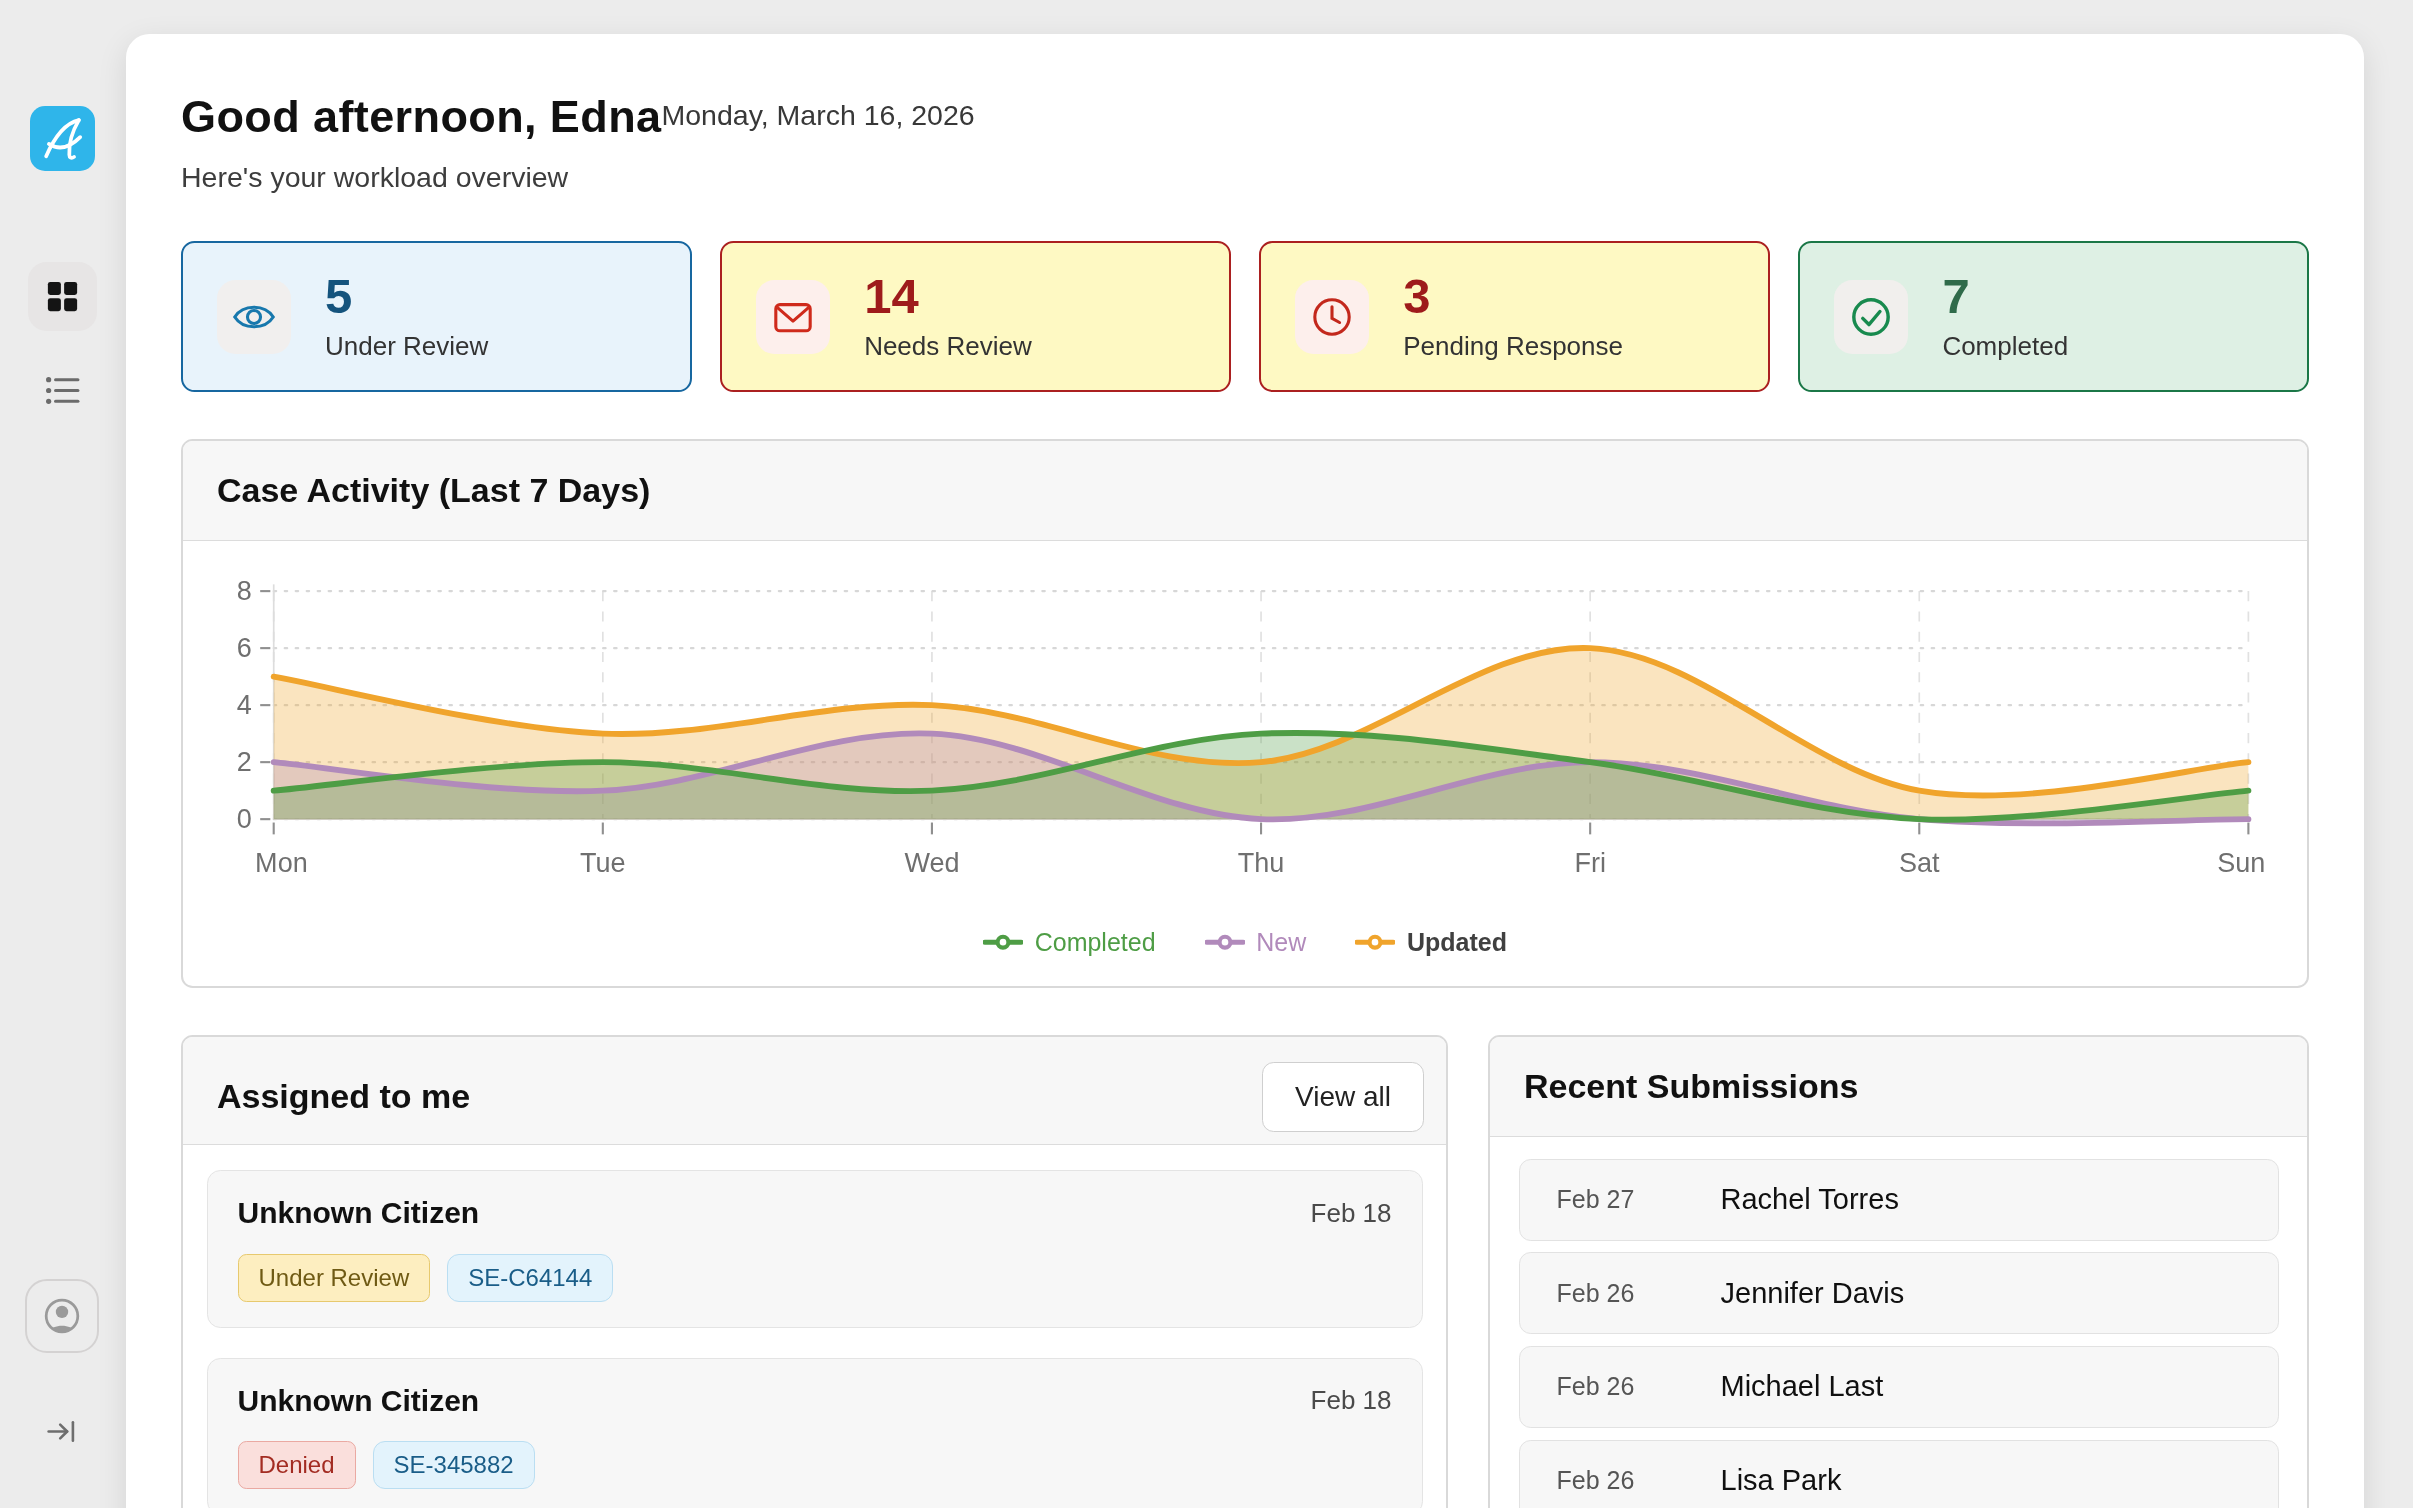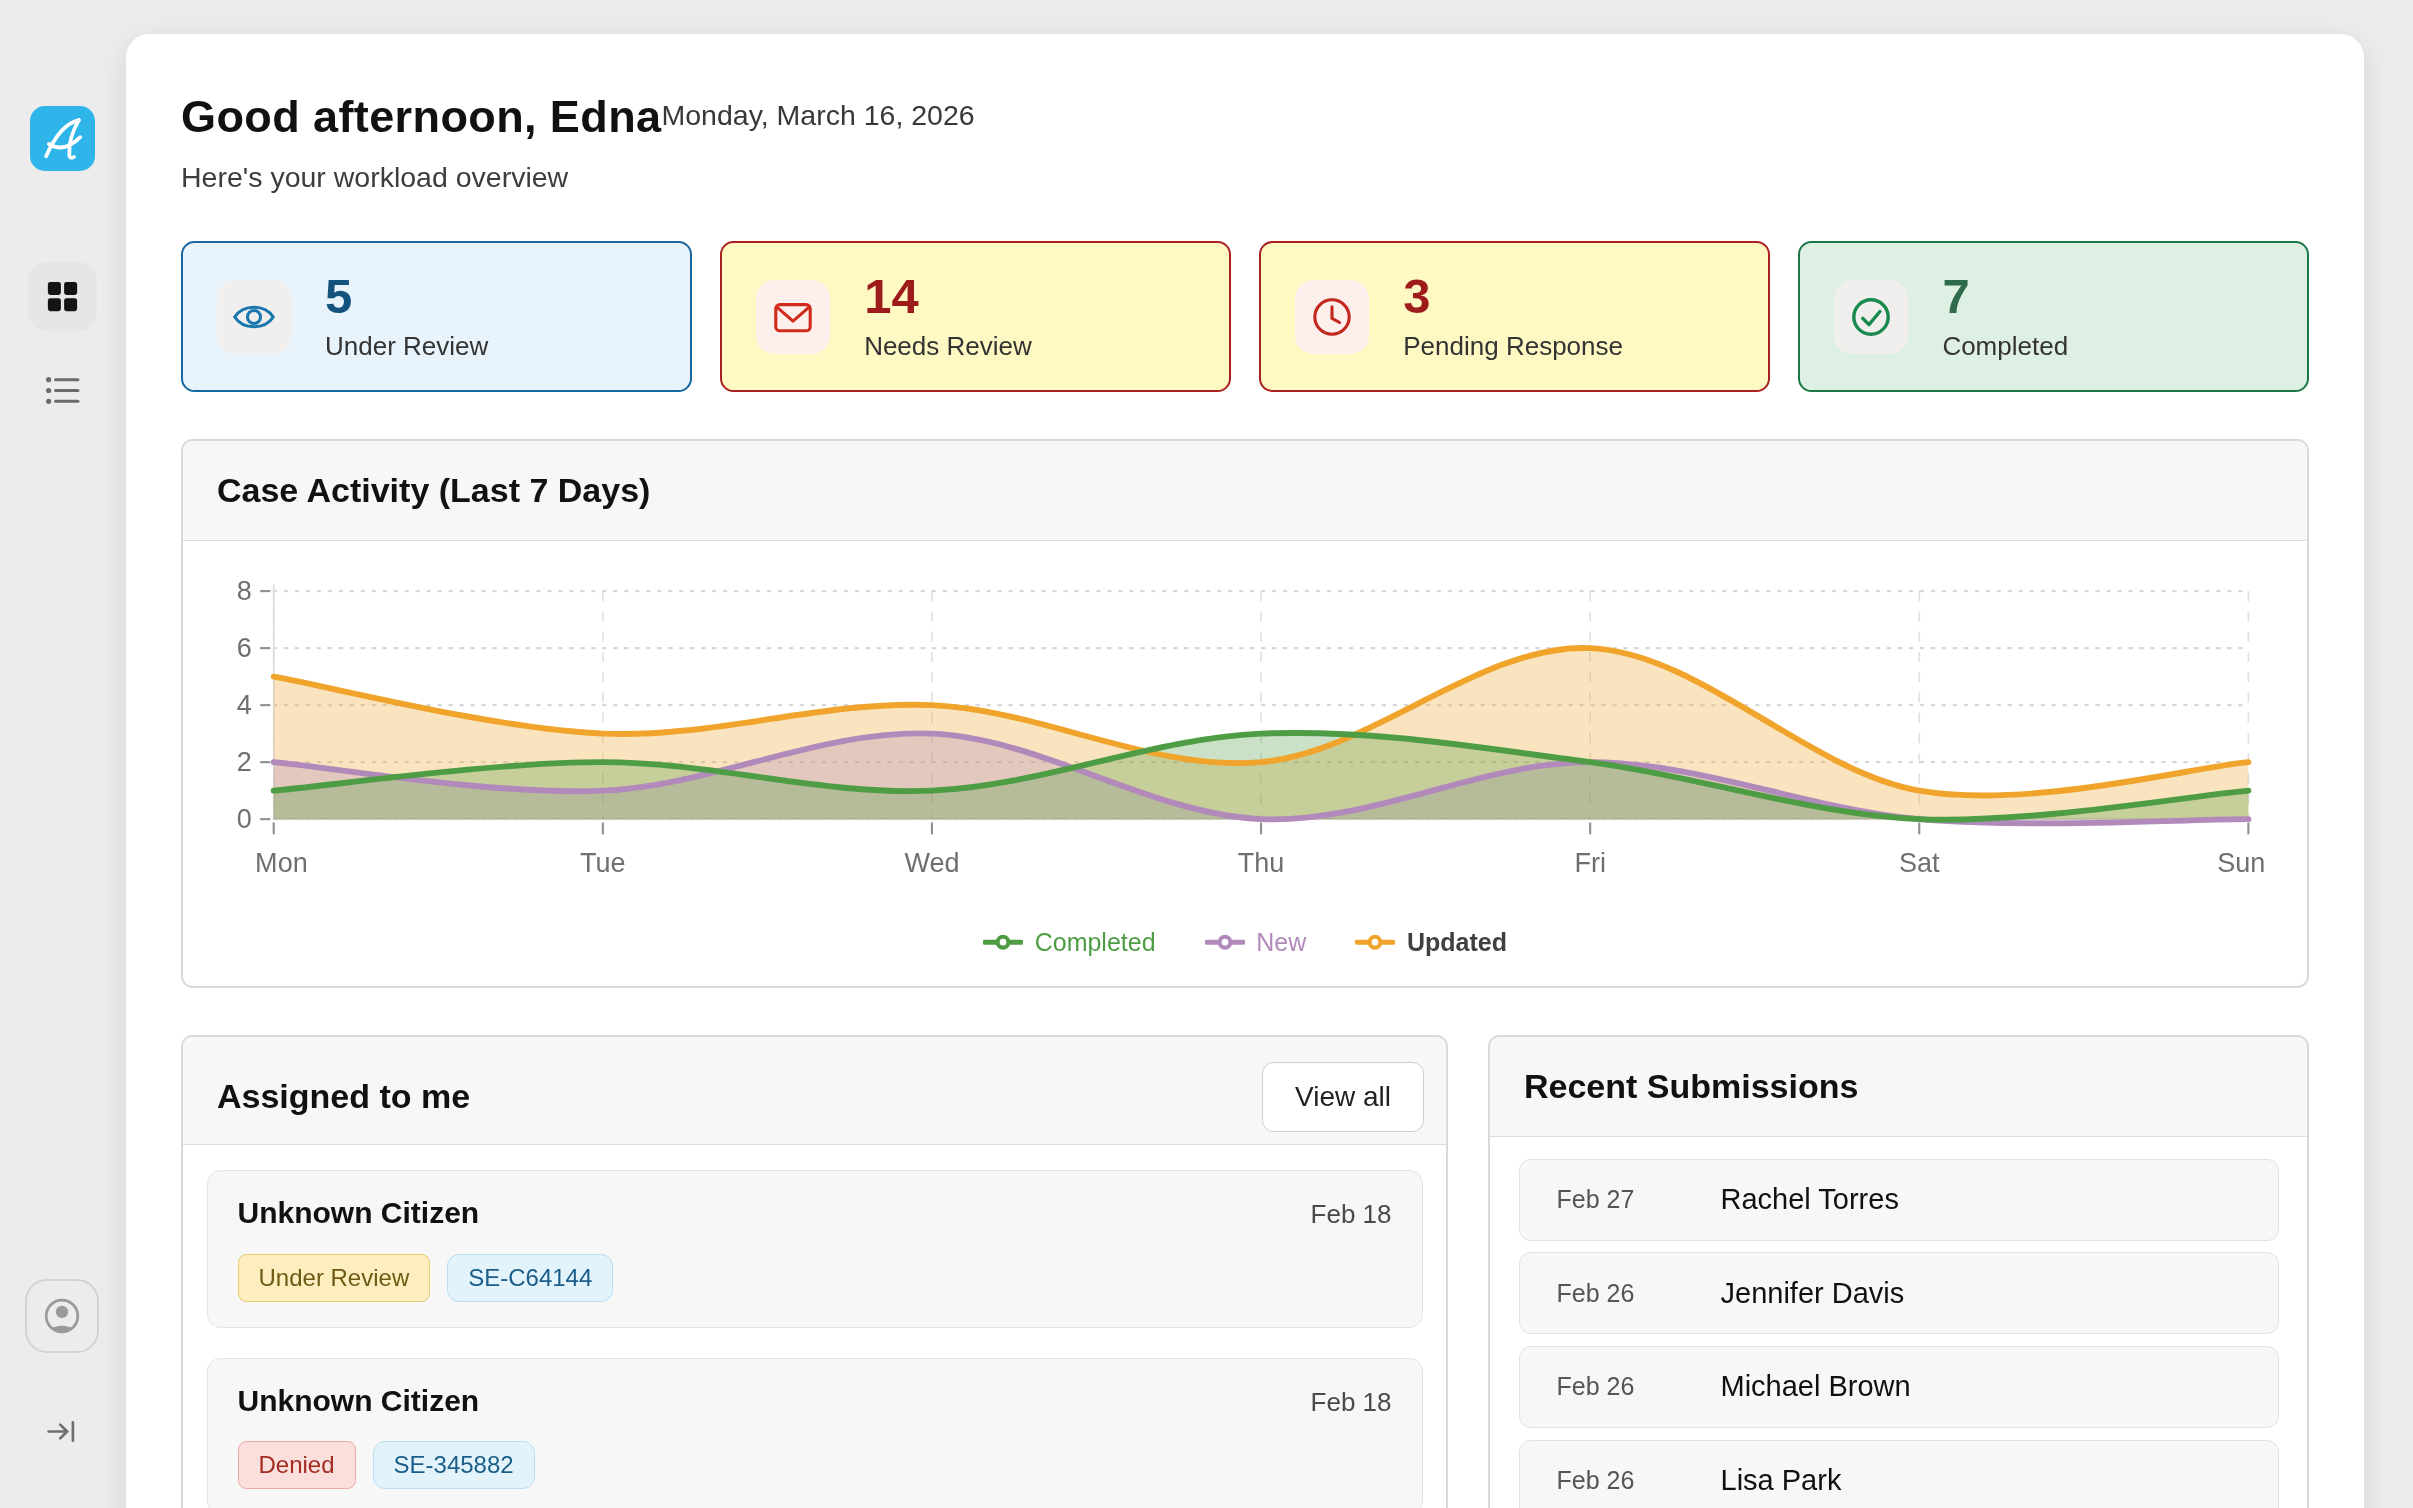--- a/index.html
+++ b/index.html
@@ -91,21 +91,21 @@
     font-size:28px; color:#222; background:#fff; border:1.7px solid #cfcfcf;
     border-radius:11.7px; padding:18.4px 32px; cursor:pointer;
     font-family:inherit;
   }
   .assigned-list { padding:25px 23.5px; }
   .case-item {
     background:#f7f7f7; border:1.7px solid #e4e4e4; border-radius:13.4px;
     padding:25px 30px; margin-bottom:30px; cursor:pointer;
   }
   .case-item:last-child { margin-bottom:0; }
-  .case-top { display:flex; justify-content:space-between; align-items:flex-end; }
+  .case-top { display:flex; justify-content:space-between; align-items:center; }
   .case-name { font-size:30px; font-weight:bold; }
   .case-date { font-size:26px; color:#4a4a4a; }
   .badge-row { margin-top:23.5px; display:flex; gap:17px; }
   .badge {
     display:inline-block; font-size:24px; padding:9.2px 20px;
     border-radius:8.4px; border:1.7px solid; line-height:1.15;
   }
   .badge[data-theme="yellow"] { background:#fdeec0; border-color:#e7c96e; color:#6f5a14; }
   .badge[data-theme="red"]    { background:#fadfdc; border-color:#eaa9a2; color:#a32c22; }
   .badge.case-id              { background:#e3f3fc; border-color:#badef2; color:#1a5d88;border-radius:12px; }
@@ -362,21 +362,21 @@
         <div class="recent-row">
           <span class="recent-date">Feb 27</span>
           <span class="recent-name">Rachel Torres</span>
         </div>
         <div class="recent-row">
           <span class="recent-date">Feb 26</span>
           <span class="recent-name">Jennifer Davis</span>
         </div>
         <div class="recent-row">
           <span class="recent-date">Feb 26</span>
-          <span class="recent-name">Michael Brown</span>
+          <span class="recent-name">Michael Last</span>
         </div>
         <div class="recent-row">
           <span class="recent-date">Feb 26</span>
           <span class="recent-name">Lisa Park</span>
         </div>
 
       </div>
     </section>
 
   </div>

